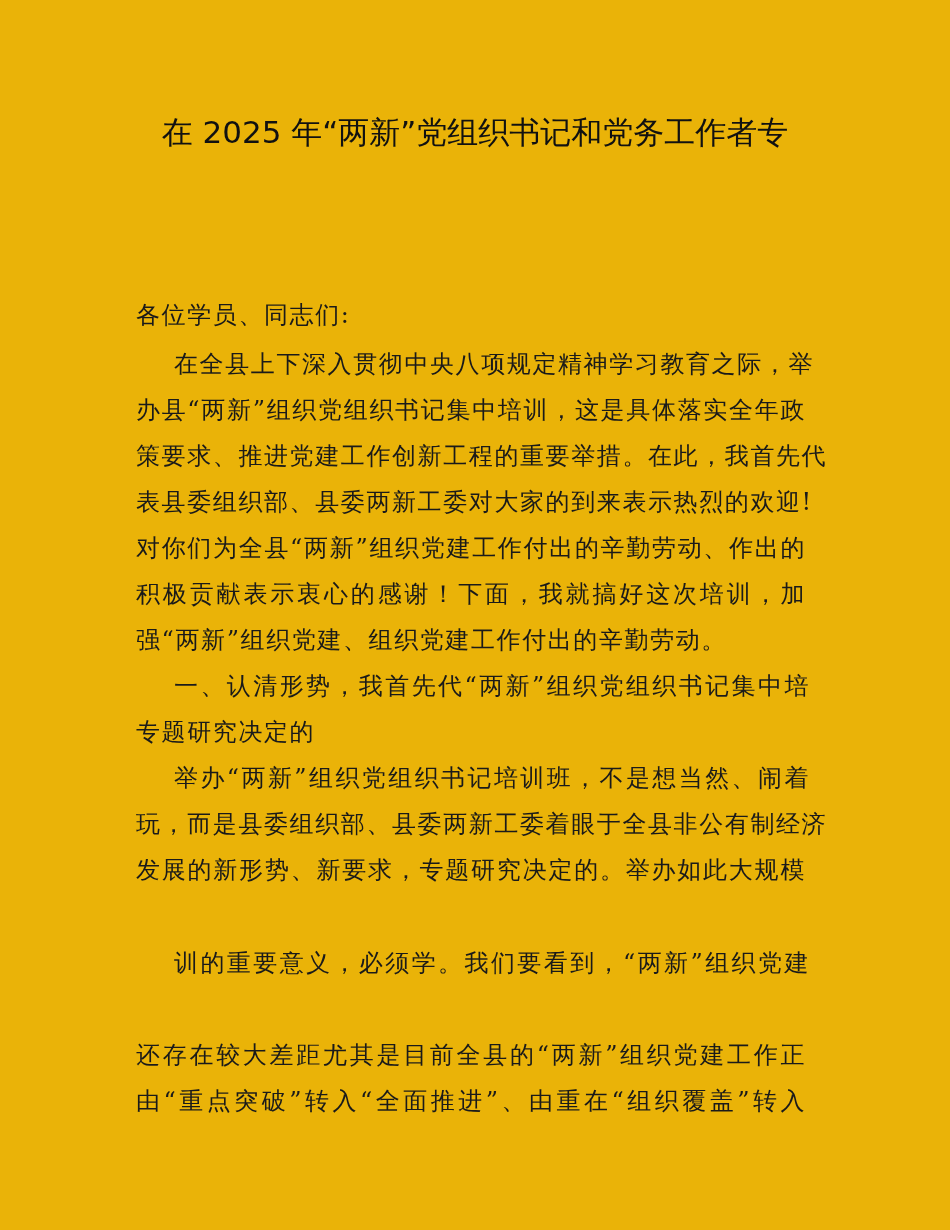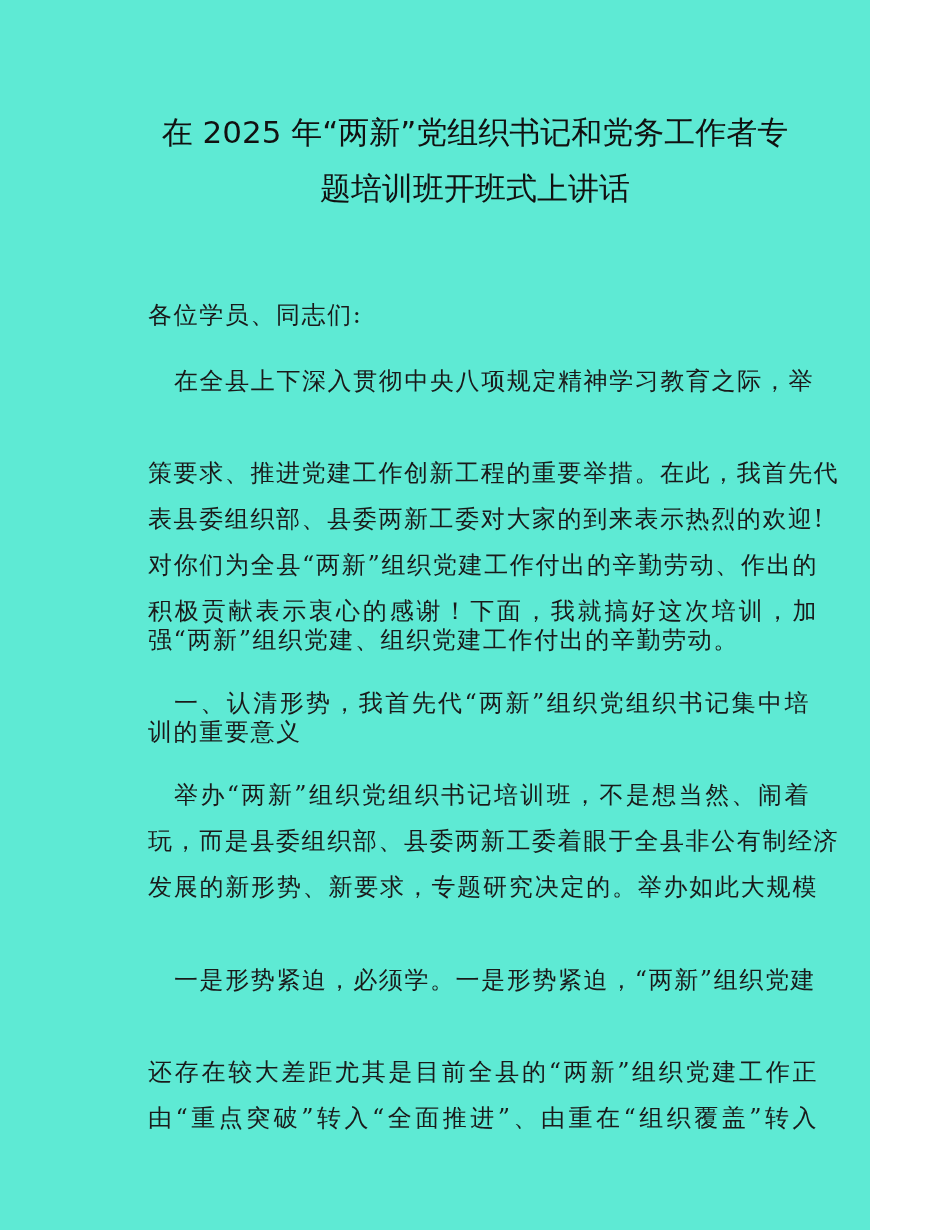--- a/index.html
+++ b/index.html
@@ -11,84 +11,83 @@
       width: 950px;
       height: 1230px;
       position: relative;
       overflow: hidden;
       color: #111111;
     }
     .page {
       position: absolute;
       left: 0;
       top: 0;
-      width: 870px;
+      width: 950px;
       height: 1230px;
-      background: #5eead4;
+      background: #eab308;
     }
     .title {
       position: absolute;
       left: 100px;
       width: 750px;
       text-align: center;
       font-family: "DejaVu Sans", "Liberation Sans", sans-serif;
       font-size: 31px;
       line-height: 56px;
       color: #111111;
       top: 104px;
       letter-spacing: 0px;
     }
     .title .line {
       display: block;
       white-space: nowrap;
     }
     .body-line {
       position: absolute;
-      left: 148px;
+      left: 136px;
       width: 670px;
       font-family: "DejaVu Serif", "Liberation Serif", serif;
       font-size: 24px;
       line-height: 30px;
       color: #1a1a1a;
       white-space: nowrap;
       letter-spacing: 1.6px;
     }
     .justify {
       text-align: justify;
       text-align-last: justify;
-      margin-top: 17px;
     }
     .indent {
       left: 174px;
       width: 636px;
     }
   </style>
 </head>
 <body>
 
 <div class="page">
 
   <div class="title">
     <span class="line">在 2025 年“两新”党组织书记和党务工作者专</span>
-    <span class="line">题培训班开班式上讲话</span>
   </div>
 
   <div class="body-line" style="top:300px;">各位学员、同志们:</div>
 
   <div class="body-line indent justify" style="top:349px;">在全县上下深入贯彻中央八项规定精神学习教育之际，举</div>
+  <div class="body-line justify" style="top:395px;">办县“两新”组织党组织书记集中培训，这是具体落实全年政</div>
   <div class="body-line justify" style="top:441px;">策要求、推进党建工作创新工程的重要举措。在此，我首先代</div>
   <div class="body-line justify" style="top:487px;">表县委组织部、县委两新工委对大家的到来表示热烈的欢迎!</div>
   <div class="body-line justify" style="top:533px;">对你们为全县“两新”组织党建工作付出的辛勤劳动、作出的</div>
   <div class="body-line justify" style="top:579px;">积极贡献表示衷心的感谢！下面，我就搞好这次培训，加</div>
   <div class="body-line" style="top:625px;">强“两新”组织党建、组织党建工作付出的辛勤劳动。</div>
 
   <div class="body-line indent justify" style="top:671px;">一、认清形势，我首先代“两新”组织党组织书记集中培</div>
-  <div class="body-line" style="top:717px;">训的重要意义</div>
+  <div class="body-line" style="top:717px;">专题研究决定的</div>
 
   <div class="body-line indent justify" style="top:763px;">举办“两新”组织党组织书记培训班，不是想当然、闹着</div>
   <div class="body-line justify" style="top:809px;">玩，而是县委组织部、县委两新工委着眼于全县非公有制经济</div>
   <div class="body-line justify" style="top:855px;">发展的新形势、新要求，专题研究决定的。举办如此大规模</div>
 
-  <div class="body-line indent justify" style="top:948px;">一是形势紧迫，必须学。一是形势紧迫，“两新”组织党建</div>
+  <div class="body-line indent justify" style="top:948px;">训的重要意义，必须学。我们要看到，“两新”组织党建</div>
   <div class="body-line justify" style="top:1040px;">还存在较大差距尤其是目前全县的“两新”组织党建工作正</div>
   <div class="body-line justify" style="top:1086px;">由“重点突破”转入“全面推进”、由重在“组织覆盖”转入</div>
 
 </div>
 
 </body></html>

